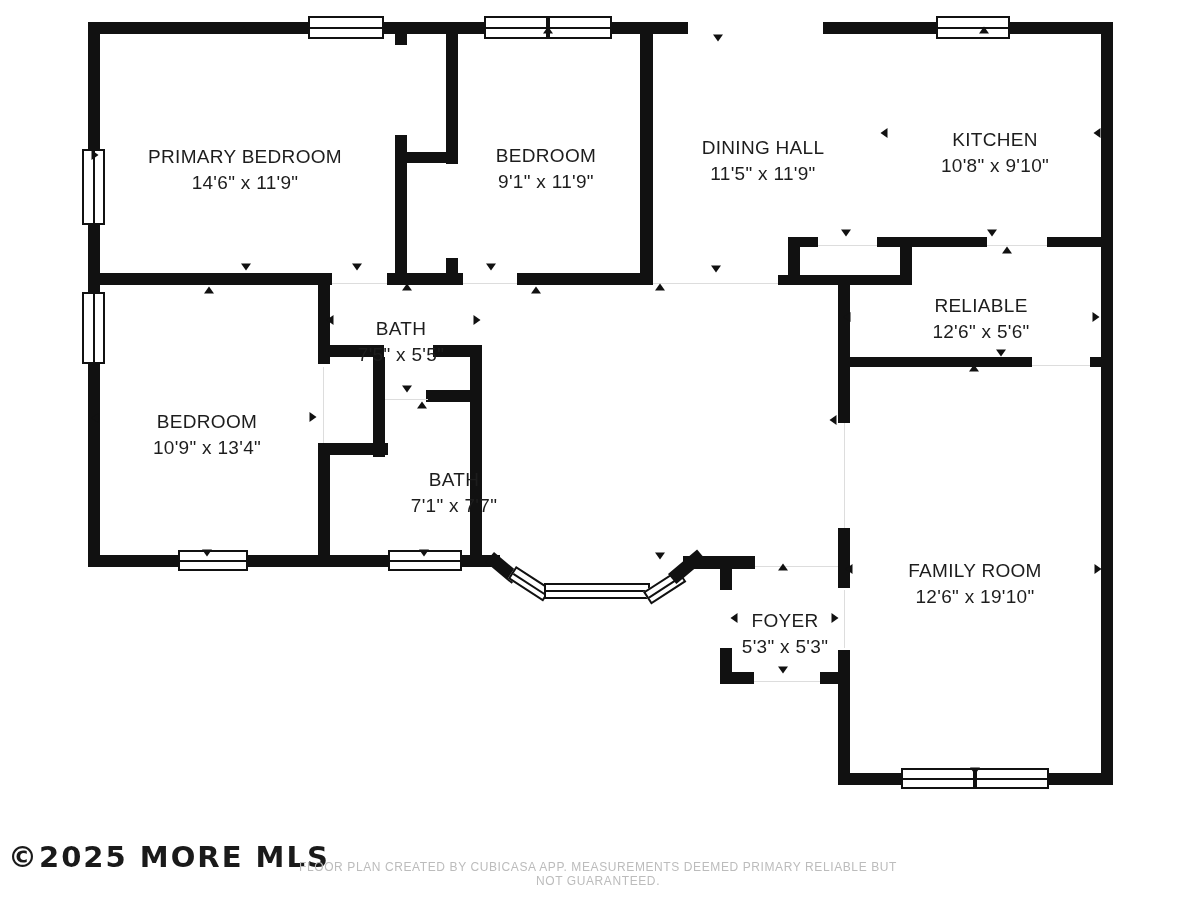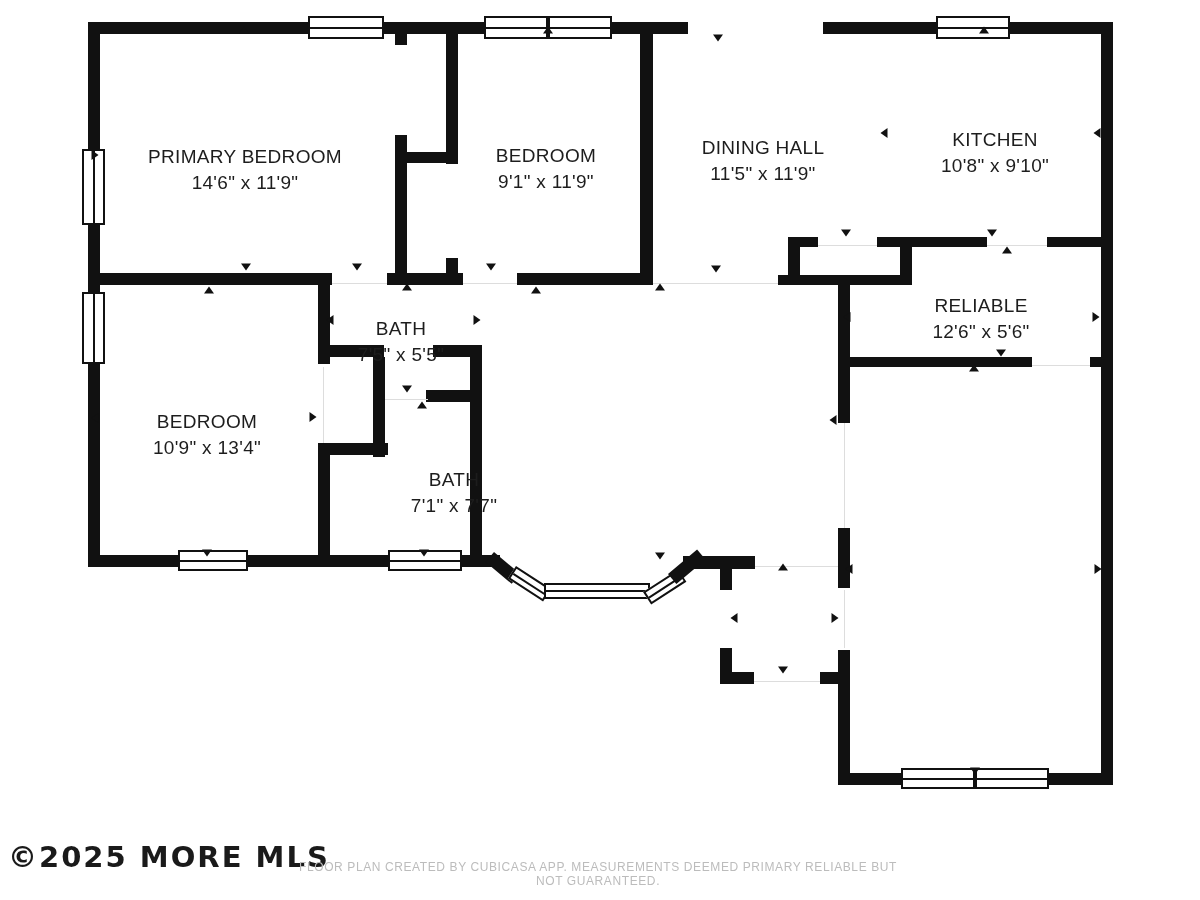--- a/index.html
+++ b/index.html
@@ -186,16 +186,24 @@
         <span class="rdims">7'5" x 5'5"</span>
       </div>
       <div class="room" style="left: 207px; top: 409px;">
         <span class="rname">BEDROOM</span>
         <span class="rdims">10'9" x 13'4"</span>
       </div>
       <div class="room" style="left: 421px; top: 467px; margin-left: 33px;">
         <span class="rname">BATH</span>
         <span class="rdims">7'1" x 7'7"</span>
       </div>
+      <div class="room" style="left: 785px; top: 608px;">
+        <span class="rname">FOYER</span>
+        <span class="rdims">5'3" x 5'3"</span>
+      </div>
+      <div class="room" style="left: 975px; top: 558px;">
+        <span class="rname">FAMILY ROOM</span>
+        <span class="rdims">12'6" x 19'10"</span>
+      </div>
     </div>
   <div class="copyright">©2025 MORE MLS</div>
   <div class="disclaimer">FLOOR PLAN CREATED BY CUBICASA APP. MEASUREMENTS DEEMED PRIMARY RELIABLE BUT NOT GUARANTEED.</div>
 </div>
 
 </body></html>

